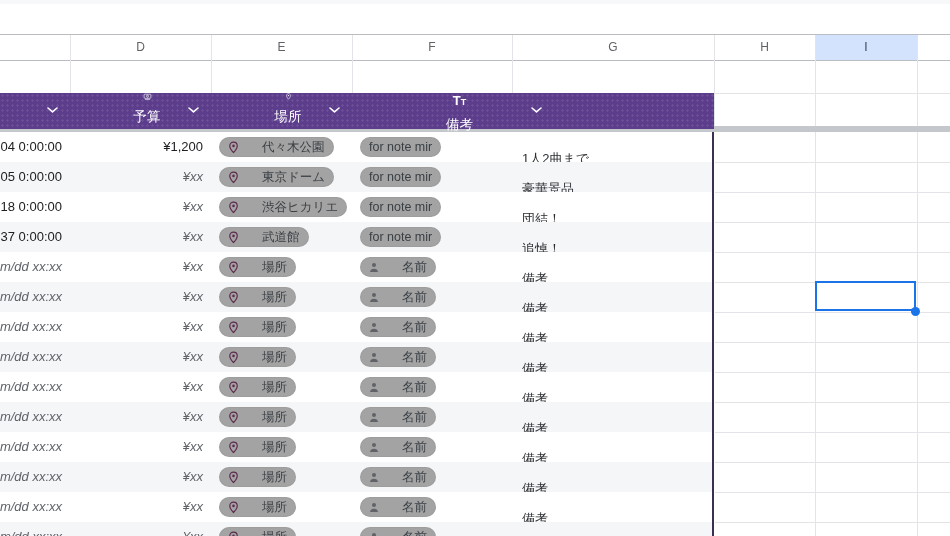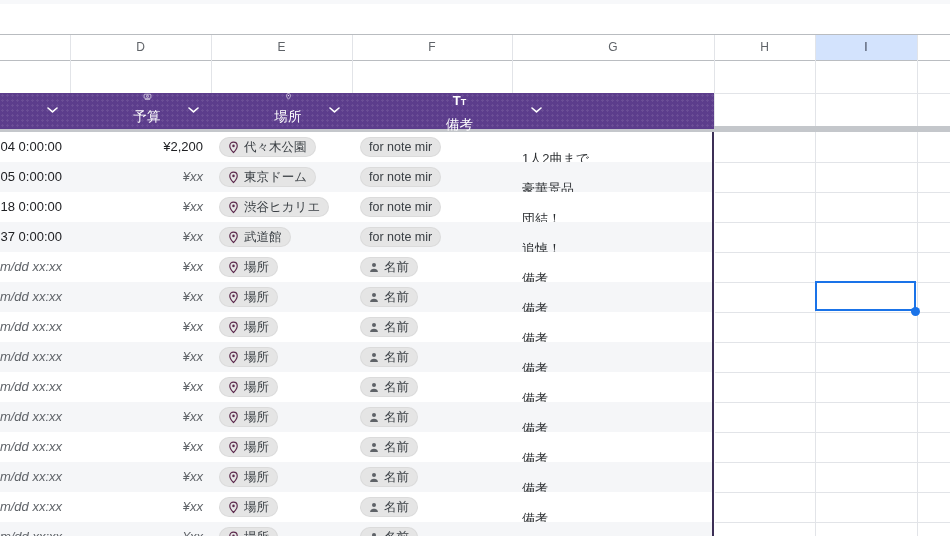--- a/index.html
+++ b/index.html
@@ -33,22 +33,22 @@
   .tt small{font-size:9px;font-weight:700;}
 
   
   .rows-wrap{position:absolute;left:0;top:132px;width:713px;z-index:1;}
   .row{position:relative;width:713px;height:30px;background:#fff;}
   .row.banded{background:#f5f6f8;}
   .c-date{position:absolute;right:651px;top:0;line-height:30px;font-size:13px;color:#202124;white-space:nowrap;}
   .c-budget{position:absolute;left:70px;top:0;width:133px;text-align:right;line-height:30px;
             font-size:13px;color:#202124;white-space:nowrap;}
   .ph{font-style:italic;color:#5f6368;text-align:right;}
-  .pill{position:absolute;top:5px;height:20px;display:inline-flex;align-items:center;gap:5px;
-        background:#e5e5e5;border-radius:10px;padding:0 9px;font-size:12.5px;color:#3b4045;
+  .pill{position:absolute;top:5px;height:20px;display:inline-flex;align-items:center;gap:23px;
+        background:#a3a3a3;border-radius:10px;padding:0 9px;font-size:12.5px;color:#3b4045;
         box-shadow:inset 0 0 0 1px rgba(60,64,67,0.06);white-space:nowrap;}
   .p-place{left:219px;}
   .p-owner{left:360px;}
   .c-note{position:absolute;left:522px;top:12px;line-height:30px;font-size:13px;color:#2b2e31;white-space:nowrap;}
 
   
   .tbl-rborder{position:absolute;left:712px;top:132px;width:2px;height:404px;background:#3c2f56;z-index:2;}
 
   
   .red-cell{position:absolute;left:816px;top:163px;width:101px;height:29px;background:#fe0000;z-index:2;
@@ -137,21 +137,21 @@
           <polyline points="1,1 5.5,4.8 10,1" fill="none" stroke="#fff" stroke-width="1.6" stroke-linecap="round" stroke-linejoin="round"></polyline>
         </svg>
     </div>
   </div>
 
   <div class="divider"></div>
 
   <div class="rows-wrap">
       <div class="row">
     <span class="c-date">04 0:00:00</span>
-    <span class="c-budget">¥2,200</span>
+    <span class="c-budget">¥1,200</span>
     <span class="pill p-place">
       <svg width="11" height="13" viewBox="0 0 13 15">
         <path d="M6.5 1.2 C4.0 1.2 2.1 3.1 2.1 5.6 C2.1 8.9 6.5 13.4 6.5 13.4 C6.5 13.4 10.9 8.9 10.9 5.6 C10.9 3.1 9.0 1.2 6.5 1.2 Z" fill="none" stroke="#5d2a4d" stroke-width="1.4"></path>
         <circle cx="6.5" cy="5.6" r="1.5" fill="#5d2a4d"></circle>
       </svg>
       <span class="pill-t">代々木公園</span>
     </span>
     <span class="pill p-owner">
 
       <span class="pill-t">for note mir</span>

